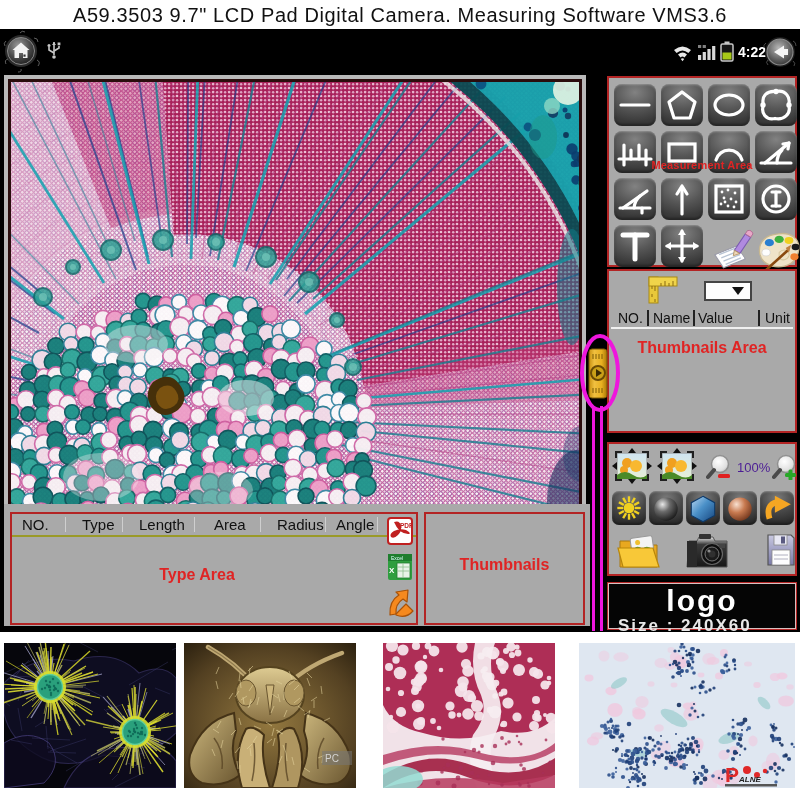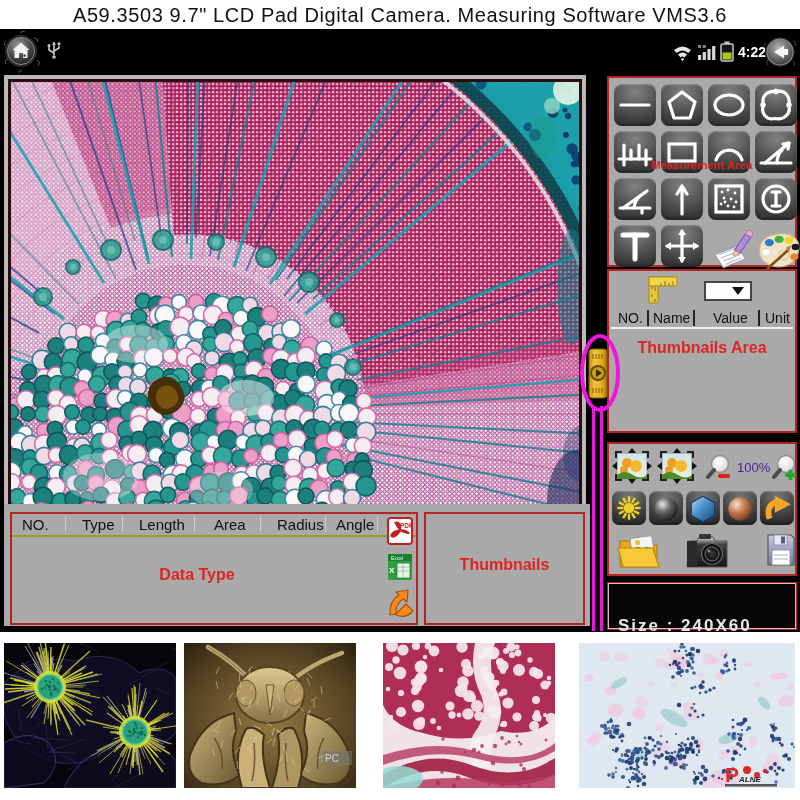--- a/index.html
+++ b/index.html
@@ -619,21 +619,21 @@
       <span class="abs" style="left:265px">Radius</span>
       <span class="abs" style="left:324px">Angle</span>
       <span class="abs" style="left:53px;top:1px;width:1px;height:15px;background:#cfcfcf"></span>
       <span class="abs" style="left:110px;top:1px;width:1px;height:15px;background:#cfcfcf"></span>
       <span class="abs" style="left:182px;top:1px;width:1px;height:15px;background:#cfcfcf"></span>
       <span class="abs" style="left:248px;top:1px;width:1px;height:15px;background:#cfcfcf"></span>
       <span class="abs" style="left:313px;top:1px;width:1px;height:15px;background:#cfcfcf"></span>
       <span class="abs" style="left:365px;top:1px;width:1px;height:15px;background:#cfcfcf"></span>
     </div>
     <div class="abs" style="left:0px;top:21px;width:404px;height:1.5px;background:#9a9a28"></div>
-    <div class="abs redlbl" style="left:0;top:52px;width:370px;text-align:center;font-size:16px">Data Type</div>
+    <div class="abs redlbl" style="left:0;top:52px;width:370px;text-align:center;font-size:16px">Type Area</div>
     <svg class="abs" style="left:374px;top:3px" width="28" height="106" viewBox="0 0 28 106">
 <g>
         <rect x="2" y="1" width="24" height="26" rx="3" fill="#fff" stroke="#c02020" stroke-width="2"></rect>
 <path d="M8,5 q6,-2 7,4 q1,5 -3,9 q-4,4 -7,2 q-2,-3 3,-6 q6,-3 12,-1 l3,2 q2,2 -1,2 q-4,0 -8,-3 q-4,-4 -6,-9 Z" fill="#c02020"></path>
 <text x="14" y="11" font-size="6.5" font-weight="bold" fill="#c02020" font-family="Liberation Sans,sans-serif">PDF</text>
       </g>
 <g>
         <rect x="2" y="37" width="24" height="26" rx="2" fill="#2f9e3f"></rect>
 <rect x="2" y="37" width="24" height="7" fill="#1e7e2e"></rect>
 <text x="5" y="43" font-size="5" fill="#dff" font-family="Liberation Sans,sans-serif">Excel</text>
@@ -781,21 +781,21 @@
         <line x1="22" y1="8" x2="22" y2="11"></line>
         <line x1="26" y1="6" x2="26" y2="11"></line>
       </g>
 </svg>
     <div class="abs" style="left:95px;top:10px;width:48px;height:20px;background:#fdfdfd;border:2px solid #444">
       <div class="abs" style="right:6px;top:4px;width:0;height:0;border-left:6.5px solid transparent;border-right:6.5px solid transparent;border-top:8px solid #111"></div>
     </div>
     <div class="abs" style="left:0;top:39px;width:100%;height:16px;font-size:14px;color:#111">
       <span class="abs" style="left:9px">NO.</span>
       <span class="abs" style="left:44px">Name</span>
-      <span class="abs" style="left:104px">Value</span>
+      <span class="abs" style="left:89px">Value</span>
       <span class="abs" style="left:156px">Unit</span>
       <span class="abs" style="left:38px;top:0px;width:2px;height:16px;background:#222"></span>
       <span class="abs" style="left:84px;top:0px;width:2px;height:16px;background:#222"></span>
       <span class="abs" style="left:149px;top:0px;width:2px;height:16px;background:#222"></span>
     </div>
     <div class="abs" style="left:2px;top:56px;width:182px;height:2px;background:#f0f0f0"></div>
     <div class="abs redlbl" style="left:0;top:68px;width:100%;text-align:center;font-size:16px">Thumbnails Area</div>
   </div>
 <div class="panel" style="left:607px;top:442px;width:190px;height:134px">
     <svg class="abs" style="left:8px;top:9px" width="30" height="26" viewBox="0 0 30 26">
@@ -962,20 +962,21 @@
       </defs>
 <path d="M2,2 L25,2 L28,5 L28,32 L2,32 Z" fill="url(#flop)" stroke="#555" stroke-width="1.2"></path>
 <rect x="8" y="2" width="13" height="10" fill="#e8e8f4" stroke="#888" stroke-width="0.8"></rect>
 <rect x="15" y="3.5" width="4" height="7" fill="#5a5a80"></rect>
 <rect x="6" y="17" width="18" height="15" fill="#fdfdfd" stroke="#888" stroke-width="0.8"></rect>
 <line x1="8" y1="22" x2="22" y2="22" stroke="#b0b0c0" stroke-width="1"></line>
       <line x1="8" y1="26" x2="22" y2="26" stroke="#b0b0c0" stroke-width="1"></line>
 </svg>
   </div>
 <div class="abs" style="left:607px;top:582px;width:190px;height:48px;background:#050505;border:1px solid #b32424;box-shadow:inset 0 0 0 1px #d8c0c0">
+    <div class="abs" style="left:0;top:1px;width:100%;text-align:center;font-size:30px;font-weight:bold;color:#fff;font-family:'Liberation Sans',sans-serif;letter-spacing:2px">logo</div>
     <div class="abs" style="left:10px;top:33px;font-size:17px;font-weight:bold;color:#e8e8e8;letter-spacing:2px">Size : 240X60</div>
   </div>
 <svg class="abs" style="left:575px;top:330px" width="50" height="305" viewBox="0 0 50 305">
 <defs>
       <linearGradient id="hand" x1="0" y1="0" x2="1" y2="0">
         <stop offset="0%" stop-color="#c89010"></stop>
         <stop offset="30%" stop-color="#f0c040"></stop>
         <stop offset="70%" stop-color="#e8b020"></stop>
         <stop offset="100%" stop-color="#a87808"></stop>
       </linearGradient>

